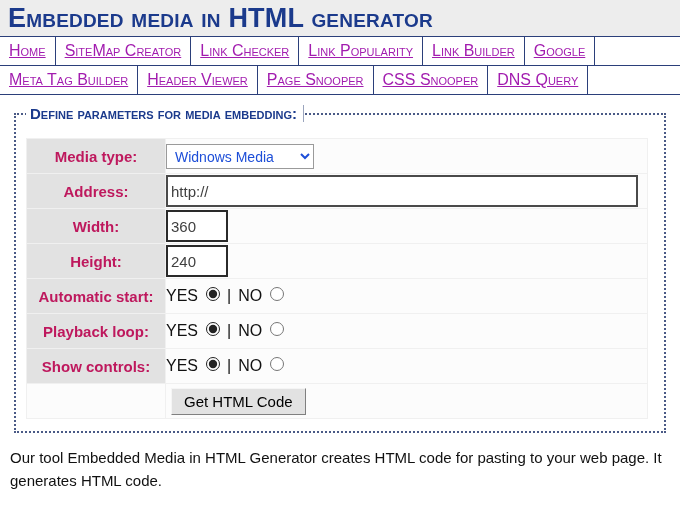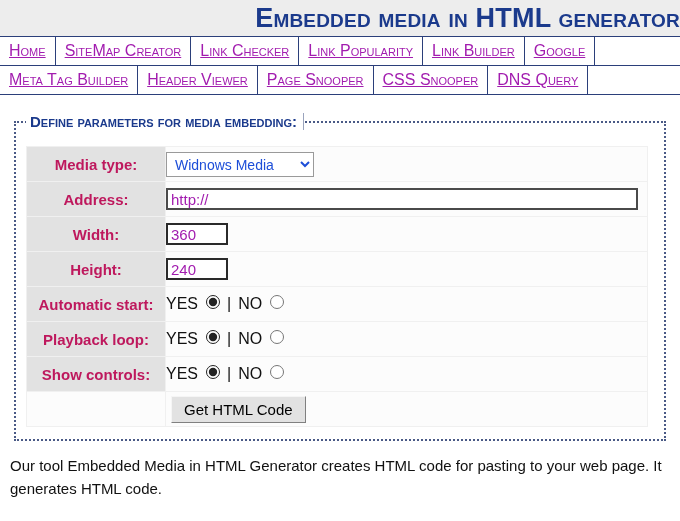--- a/index.html
+++ b/index.html
@@ -19,21 +19,20 @@
   #page-header {
     background: #ededed;
     height: 37px;
     border-bottom: 1px solid #2b3f7a;
     box-sizing: border-box;
     display: flex;
     align-items: center;
     padding-left: 8px;
     white-space: nowrap;
     overflow: hidden;
-    justify-content: flex-end;
   }
   #page-title {
     color: #1b3a8c;
     font-weight: bold;
     font-size: 27px;
     font-variant: small-caps;
     letter-spacing: 0.2px;
     line-height: 1;
   }
 
@@ -57,21 +56,21 @@
     color: #a21caf;
     font-weight: normal;
     text-decoration: underline;
     cursor: pointer;
     flex: 0 0 auto;
   }
   .nav-item:first-child { border-left: 0; }
 
   
   #params-fieldset {
-    margin: 18px 14px 0 14px;
+    margin: 10px 14px 0 14px;
     border: 2px dotted #4a5a86;
     padding: 6px 10px 12px 10px;
     box-sizing: border-box;
   }
   #params-legend {
     color: #1b3a8c;
     font-weight: bold;
     font-size: 15px;
     font-variant: small-caps;
     padding: 0 6px 0 4px;
@@ -117,23 +116,23 @@
     color: #1d4ed8;
     width: 148px;
     height: 25px;
     box-sizing: border-box;
   }
   input.text-input {
     font-family: "Liberation Sans", sans-serif;
     font-size: 15px;
     border: 2px solid #4a4a4a;
     background: #ffffff;
-    color: #a21caf;
+    color: #404040;
     padding: 2px 3px;
-    height: 22px;
+    height: 32px;
     box-sizing: border-box;
     outline: none;
   }
   input#address-input { width: 472px; }
   input.size-input { width: 62px; border: 2px solid #2a2a2a; }
 
   .radio-group {
     display: flex;
     font-size: 16px;
     color: #111;

